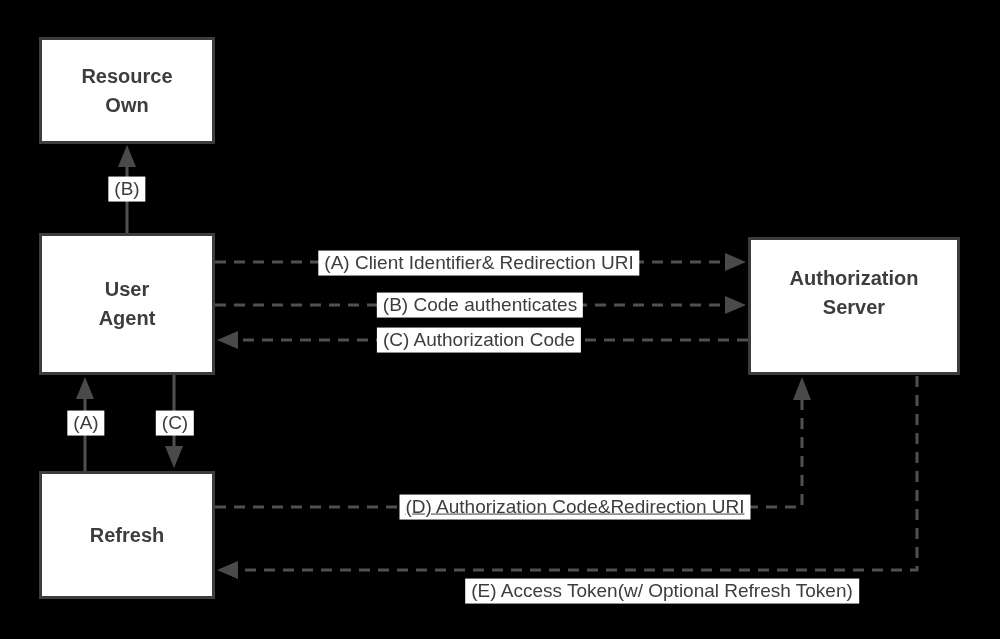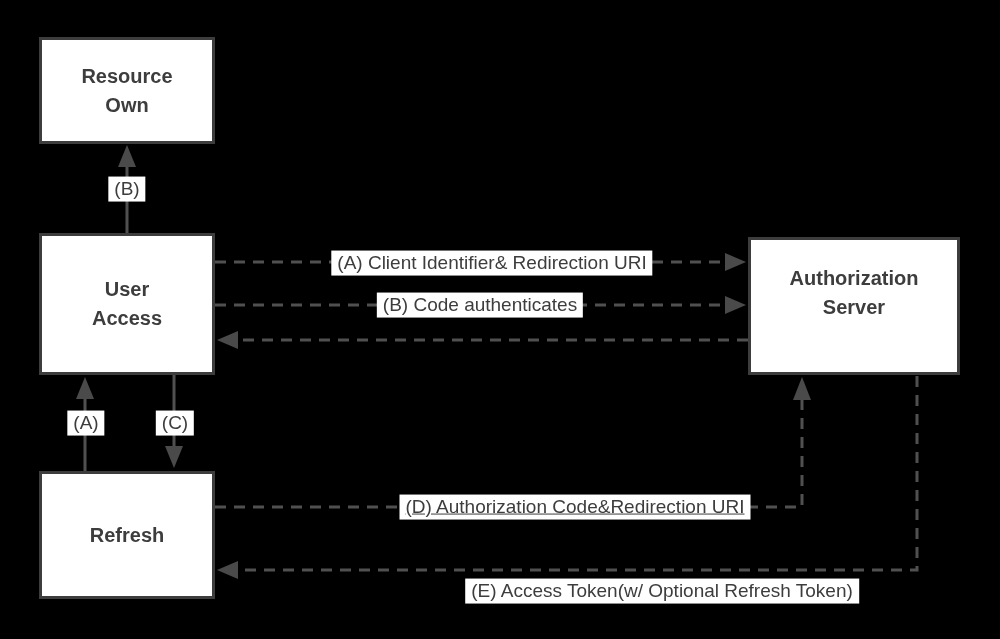--- a/index.html
+++ b/index.html
@@ -65,29 +65,30 @@
     <g stroke="#505050" fill="#4a4a4a">
       <polyline points="917,376 917,570 237,570" stroke-width="3" stroke-dasharray="11 8" fill="none"></polyline>
       <polygon points="217,570 238,561 238,579" stroke="none"></polygon>
     </g>
   </svg>
 
   <div class="node" style="left:39px;top:37px;width:176px;height:107px;">Resource
 Own</div>
 
   <div class="node" style="left:39px;top:233px;width:176px;height:142px;">User
-Access</div>
+Agent</div>
 
   <div class="node" style="left:748px;top:237px;width:212px;height:138px;padding-bottom:26px;">Authorization
 Server</div>
 
   <div class="node" style="left:39px;top:471px;width:176px;height:128px;">Refresh</div>
 
   <div class="elabel" style="left:127px;top:189px;">(B)</div>
   <div class="elabel" style="left:86px;top:423px;">(A)</div>
   <div class="elabel" style="left:175px;top:423px;">(C)</div>
 
-  <div class="elabel" style="left:492px;top:263px;">(A) Client Identifier&amp; Redirection URI</div>
+  <div class="elabel" style="left:479px;top:263px;">(A) Client Identifier&amp; Redirection URI</div>
   <div class="elabel" style="left:480px;top:305px;">(B) Code authenticates</div>
+  <div class="elabel" style="left:479px;top:340px;">(C) Authorization Code</div>
   <div class="elabel" style="left:575px;top:507px;text-decoration:underline;">(D) Authorization Code&amp;Redirection URI</div>
   <div class="elabel" style="left:662px;top:571px;margin-top:20px;">(E) Access Token(w/ Optional Refresh Token)</div>
 
 </div>
 
 </body></html>

